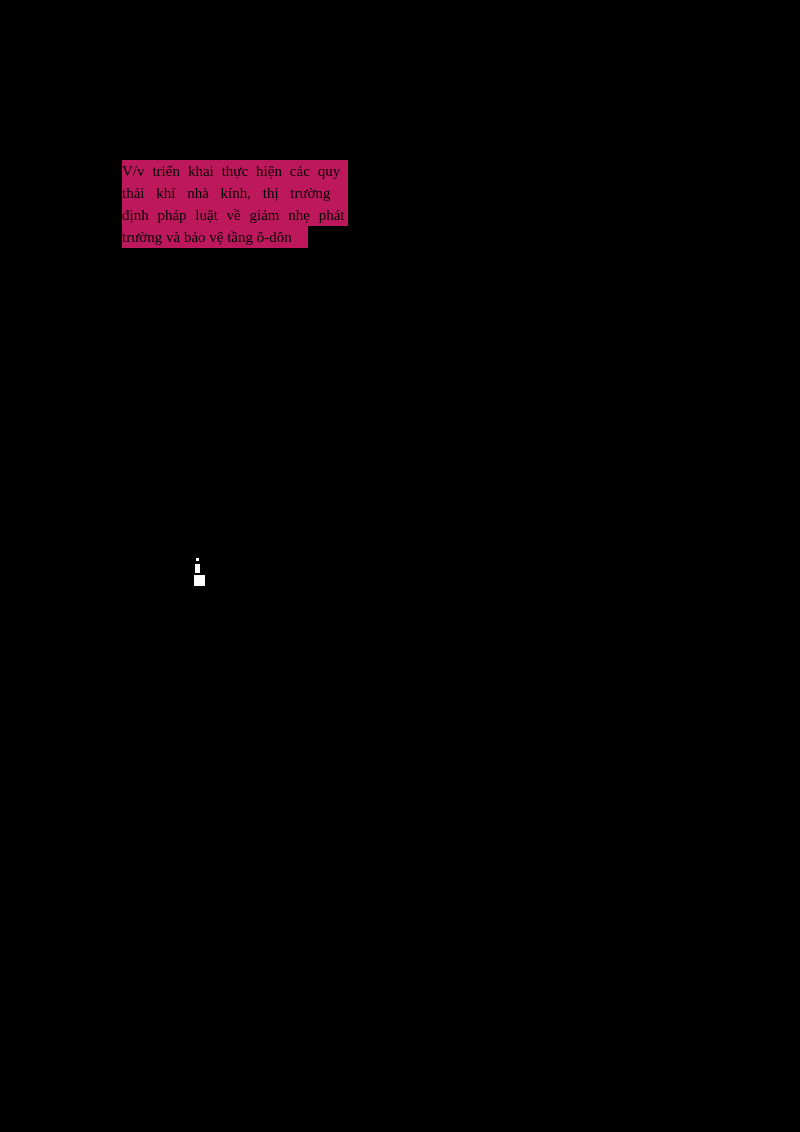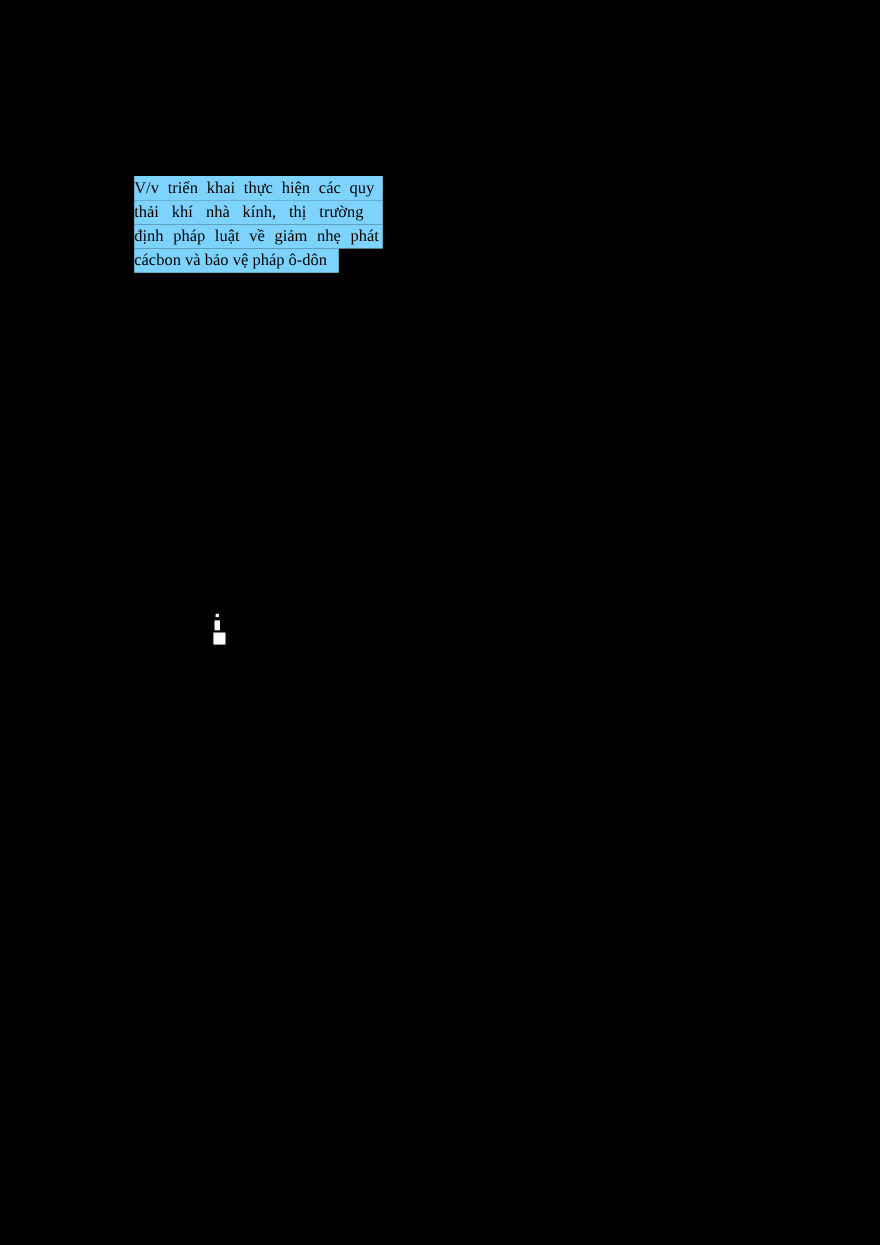--- a/index.html
+++ b/index.html
@@ -23,21 +23,21 @@
     width: 226px;
     color: #000000;
     font-family: "Liberation Serif", serif;
     font-size: 15px;
     line-height: 22px;
     text-align: justify;
     text-justify: inter-word;
   }
   .subject-block .line {
     display: block;
-    background: #7dd3fc;
+    background: #be185d;
     white-space: nowrap;
   }
   
   .line.l1 { word-spacing: 4.2px; }
   .line.l2 { word-spacing: 5.0px; }
   .line.l3 { word-spacing: 8.0px; }
   .line.l4 { word-spacing: 0px; width: 186px; }
 
   
   .artifact {
@@ -74,21 +74,21 @@
 </style>
 </head>
 <body>
 
 <div class="page">
 
   <div class="subject-block">
     <span class="line l1">V/v triển khai thực hiện các quy</span>
     <span class="line l3">thải khí nhà kính, thị trường</span>
     <span class="line l2">định pháp luật về giảm nhẹ phát</span>
-    <span class="line l4">cácbon và bảo vệ pháp ô-dôn</span>
+    <span class="line l4">trường và bảo vệ tầng ô-dôn</span>
   </div>
 
   <div class="artifact">
     <span class="dot"></span>
     <span class="bar"></span>
     <span class="bar2"></span>
   </div>
 
 </div>
 

